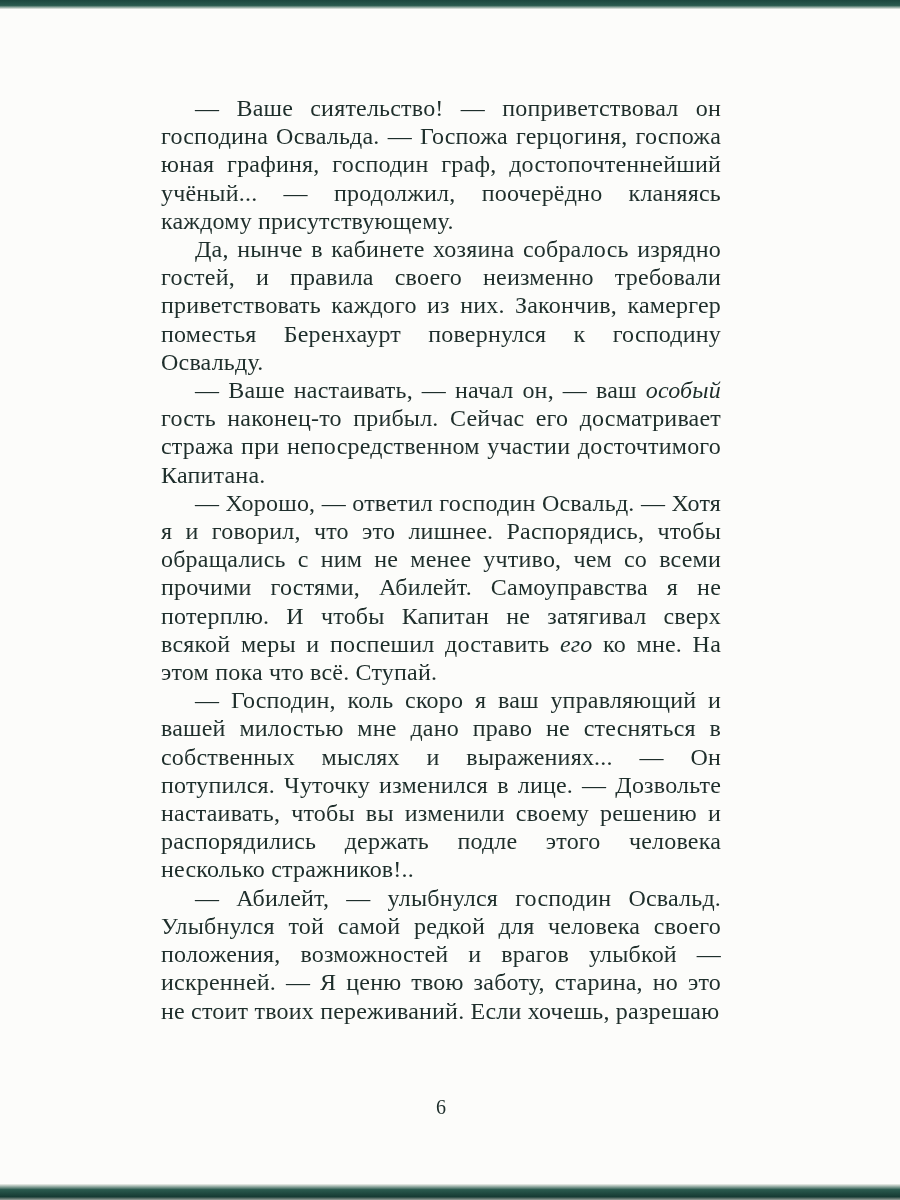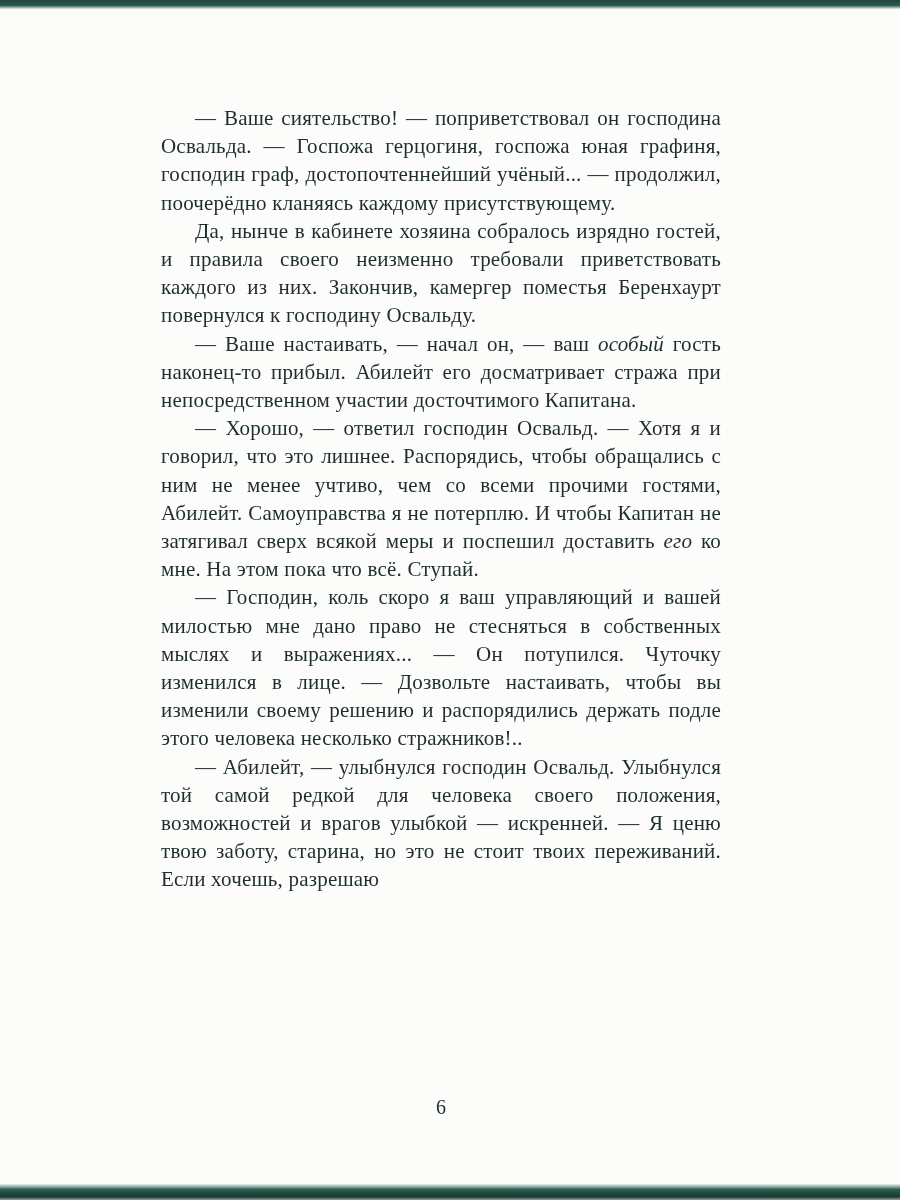--- a/index.html
+++ b/index.html
@@ -24,24 +24,24 @@
   .edge-bottom {
     position: absolute;
     bottom: 0; left: 0;
     width: 100%;
     height: 16px;
     background: linear-gradient(to bottom, #f0f1ec, #2a5a4e 35%, #163a33 80%, #9aa29c);
   }
   .text-block {
     position: absolute;
     left: 161px;
-    top: 104px;
+    top: 94px;
     width: 560px;
     color: #1e2e2b;
-    font-size: 21px;
+    font-size: 24px;
     line-height: 28.2px;
     text-align: justify;
     hyphens: auto;
     -webkit-hyphens: auto;
     letter-spacing: 0.2px;
   }
   .text-block p {
     margin: 0;
     padding: 0;
     text-indent: 34px;
@@ -59,21 +59,21 @@
   }
 </style>
 </head>
 <body style="background: rgb(252, 252, 250);">
 
 <div class="edge-top"></div>
 
 <div class="text-block" id="paragraphs" style="color: rgb(30, 46, 43);">
     <p><span>— Ваше сиятельство! — поприветствовал он господина Освальда. — Госпожа герцогиня, госпожа юная графиня, господин граф, достопочтеннейший учёный... — продолжил, поочерёдно кланяясь каждому присутствующему.</span></p>
     <p><span>Да, нынче в кабинете хозяина собралось изрядно гостей, и правила своего неизменно требовали приветствовать каждого из них. Закончив, камергер поместья Беренхаурт повернулся к господину Освальду.</span></p>
-    <p><span>— Ваше настаивать, — начал он, — ваш </span><em>особый</em><span> гость наконец-то прибыл. Абилейт его досматривает стража при непосредственном участии досточтимого Капитана.</span></p>
+    <p><span>— Ваше настаивать, — начал он, — ваш </span><em>особый</em><span> гость наконец-то прибыл. Сейчас его досматривает стража при непосредственном участии досточтимого Капитана.</span></p>
     <p><span>— Хорошо, — ответил господин Освальд. — Хотя я и говорил, что это лишнее. Распорядись, чтобы обращались с ним не менее учтиво, чем со всеми прочими гостями, Абилейт. Самоуправства я не потерплю. И чтобы Капитан не затягивал сверх всякой меры и поспешил доставить </span><em>его</em><span> ко мне. На этом пока что всё. Ступай.</span></p>
     <p><span>— Господин, коль скоро я ваш управляющий и вашей милостью мне дано право не стесняться в собственных мыслях и выражениях... — Он потупился. Чуточку изменился в лице. — Дозвольте настаивать, чтобы вы изменили своему решению и распорядились держать подле этого человека несколько стражников!..</span></p>
     <p><span>— Абилейт, — улыбнулся господин Освальд. Улыбнулся той самой редкой для человека своего положения, возможностей и врагов улыбкой — искренней. — Я ценю твою заботу, старина, но это не стоит твоих переживаний. Если хочешь, разрешаю</span></p>
   </div>
 
 <div class="page-number">6</div>
 
 <div class="edge-bottom"></div>
 
 </body></html>

